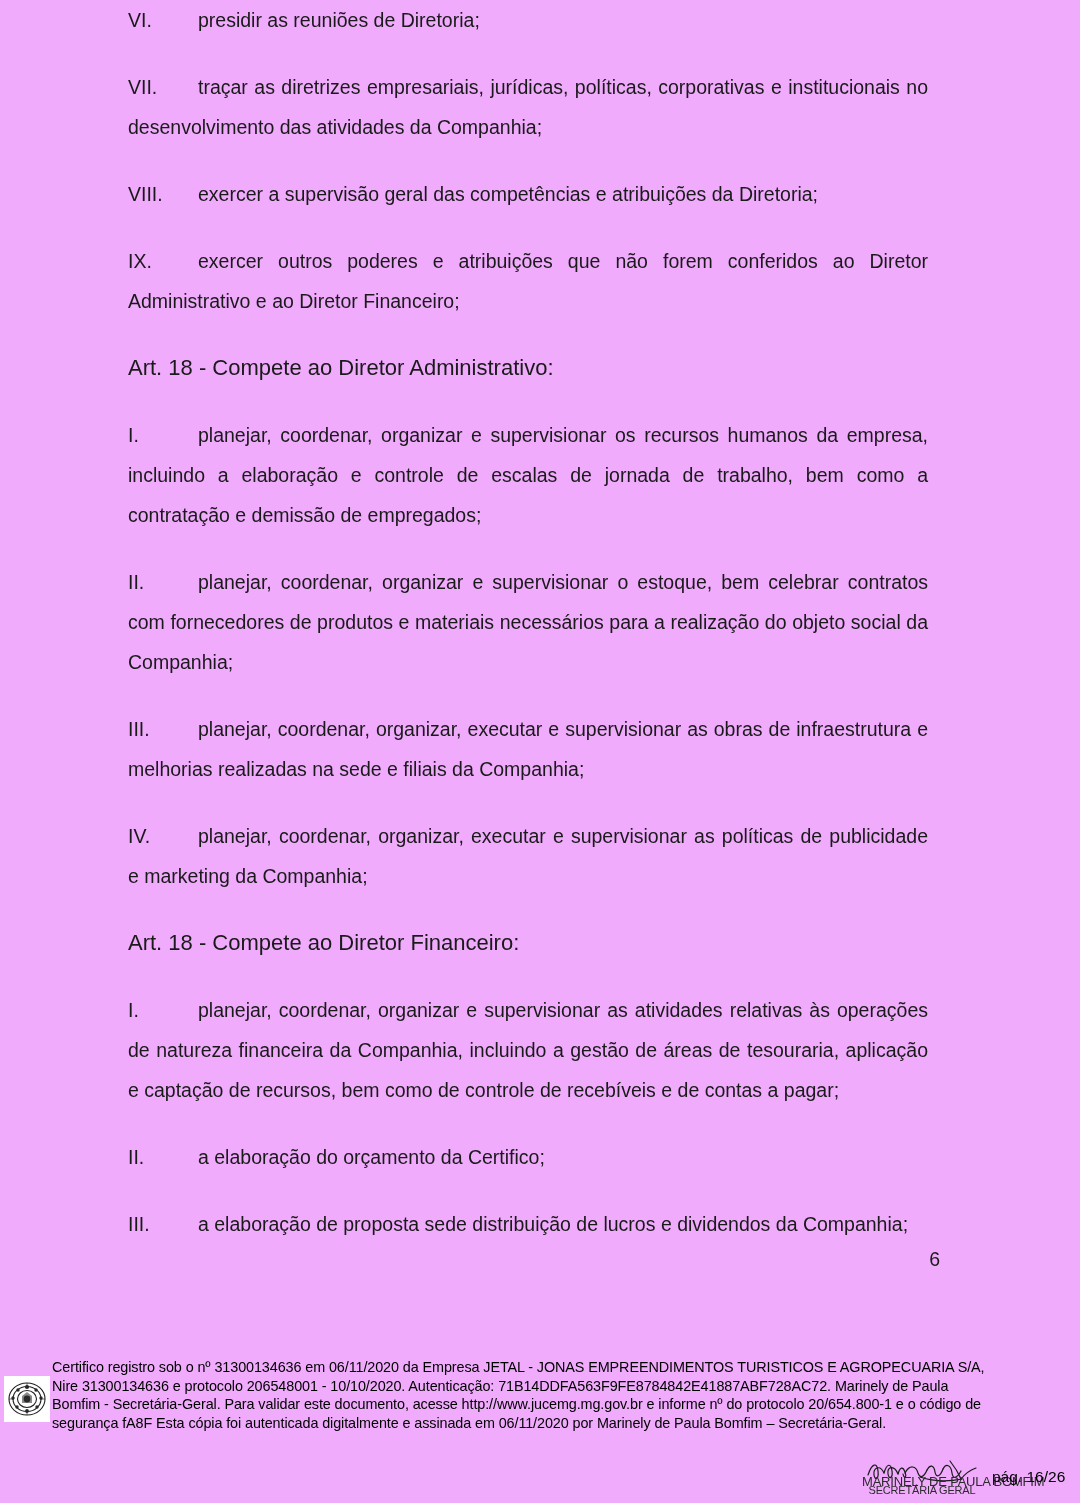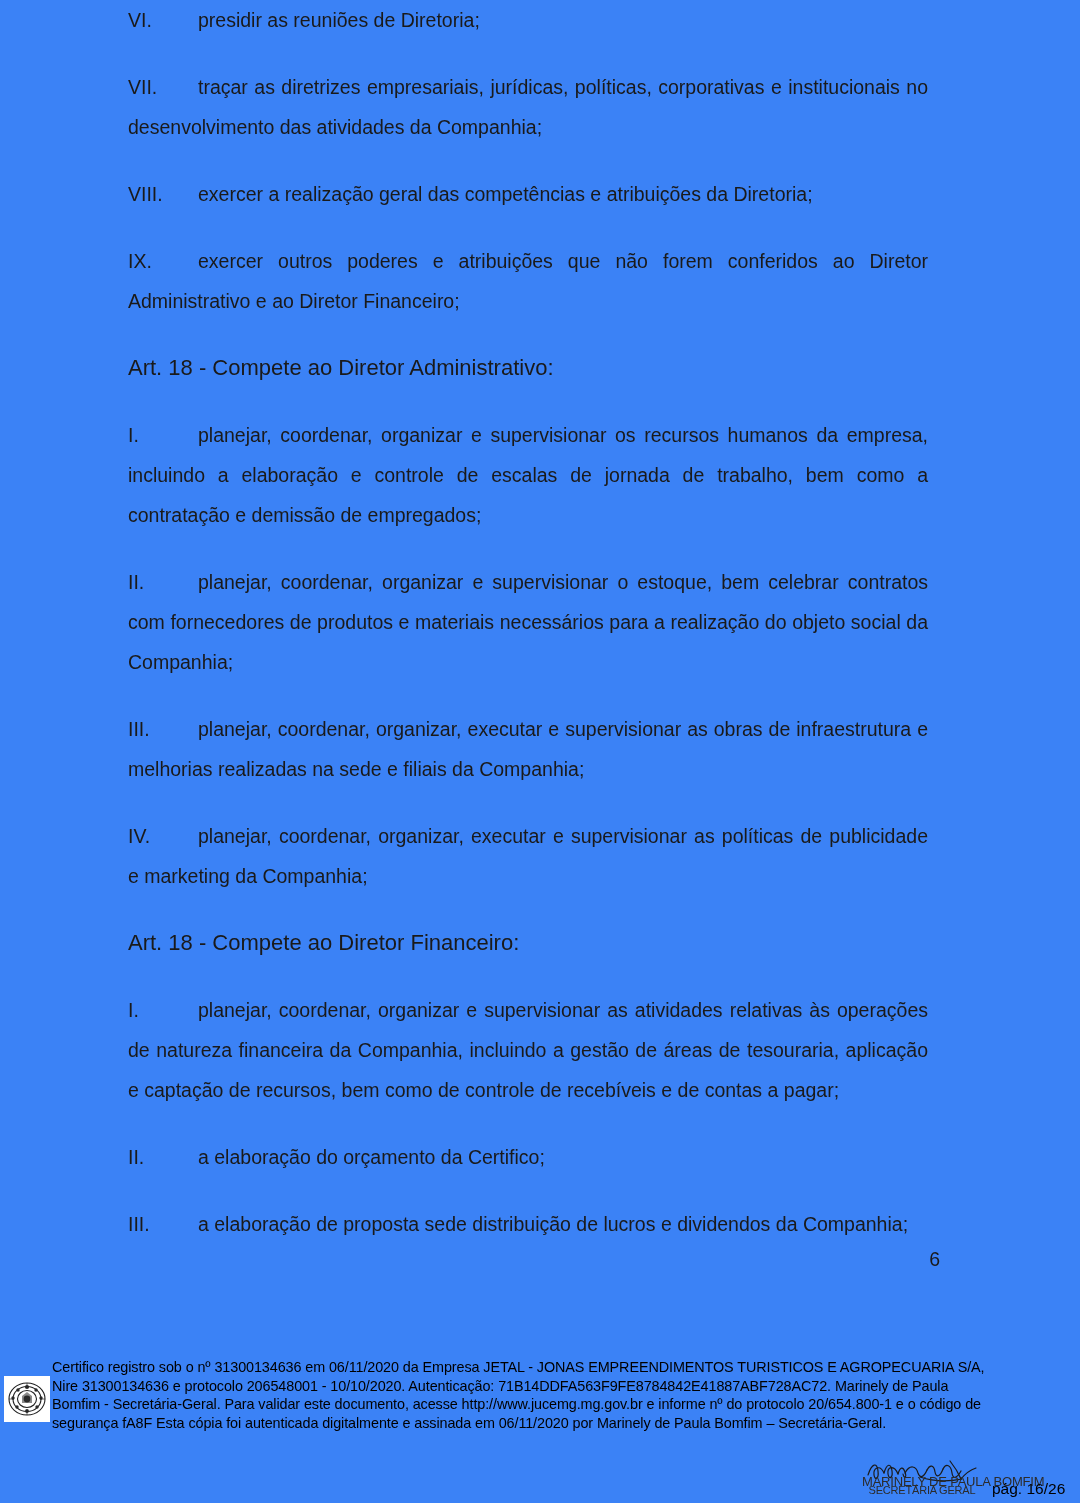--- a/index.html
+++ b/index.html
@@ -9,21 +9,21 @@
     background: #ffffff;
   }
   body {
     font-family: "Liberation Sans", sans-serif;
     color: #000000;
   }
   .page {
     position: relative;
     width: 1080px;
     height: 1503px;
-    background: #3b82f6;
+    background: #f0abfc;
     overflow: hidden;
     box-sizing: border-box;
   }
 
   
   .content {
     position: absolute;
     left: 128px;
     top: 0px;
     width: 800px;
@@ -133,35 +133,34 @@
     white-space: nowrap;
   }
 
   .page-marker {
     position: absolute;
     left: 992px;
     top: 1468px;
     font-size: 15.5px;
     color: #000000;
     white-space: nowrap;
-    margin-top: 12px;
   }
 </style>
 </head>
 <body>
 
 <div class="page">
 
   <div class="content">
 
     <p class="clause"><span class="marker">VI.</span><span>presidir as reuniões de Diretoria;</span></p>
 
     <p class="clause"><span class="marker">VII.</span><span>traçar as diretrizes empresariais, jurídicas, políticas, corporativas e institucionais no desenvolvimento das atividades da Companhia;</span></p>
 
-    <p class="clause"><span class="marker">VIII.</span><span>exercer a realização geral das competências e atribuições da Diretoria;</span></p>
+    <p class="clause"><span class="marker">VIII.</span><span>exercer a supervisão geral das competências e atribuições da Diretoria;</span></p>
 
     <p class="clause"><span class="marker">IX.</span><span>exercer outros poderes e atribuições que não forem conferidos ao Diretor Administrativo e ao Diretor Financeiro;</span></p>
 
     <p class="heading">Art. 18 - Compete ao Diretor Administrativo:</p>
 
     <p class="clause"><span class="marker">I.</span><span>planejar, coordenar, organizar e supervisionar os recursos humanos da empresa, incluindo a elaboração e controle de escalas de jornada de trabalho, bem como a contratação e demissão de empregados;</span></p>
 
     <p class="clause"><span class="marker">II.</span><span>planejar, coordenar, organizar e supervisionar o estoque, bem celebrar contratos com fornecedores de produtos e materiais necessários para a realização do objeto social da Companhia;</span></p>
 
     <p class="clause"><span class="marker">III.</span><span>planejar, coordenar, organizar, executar e supervisionar as obras de infraestrutura e melhorias realizadas na sede e filiais da Companhia;</span></p>

